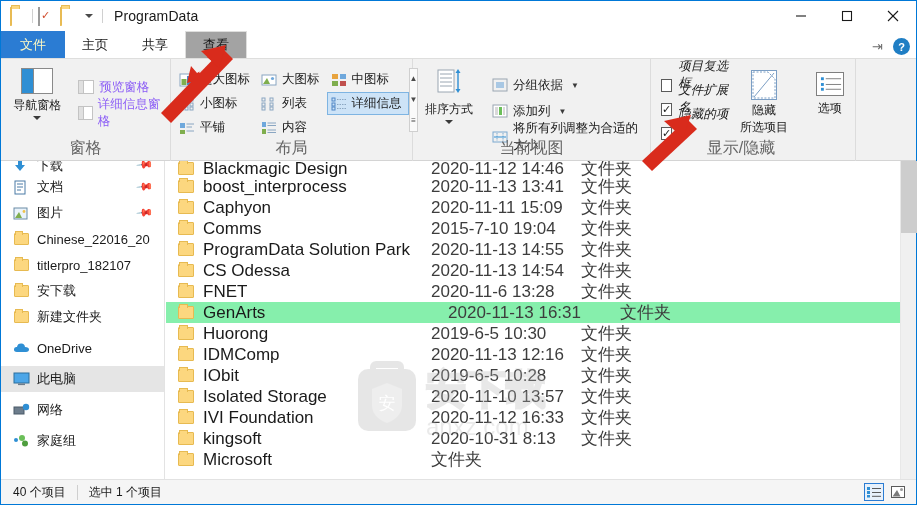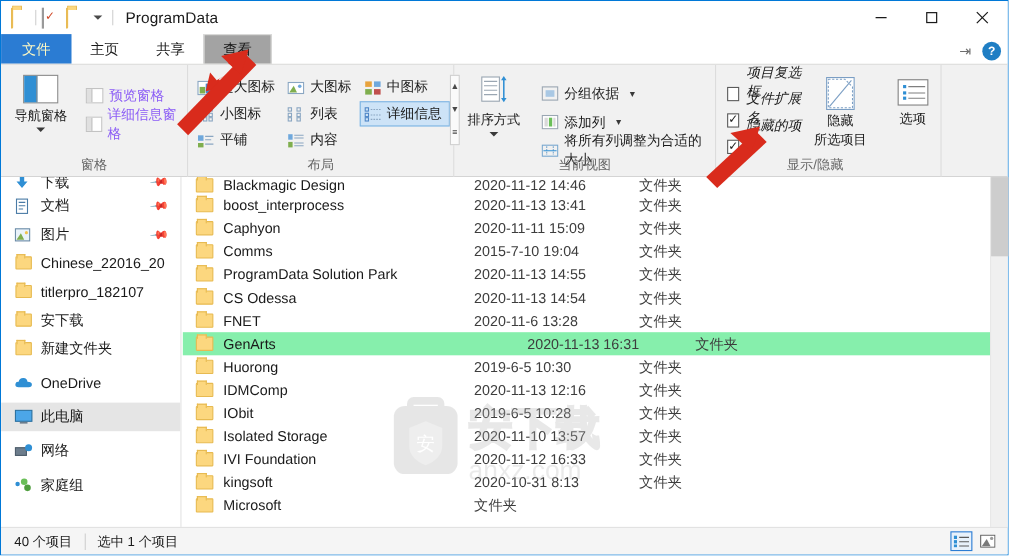--- a/index.html
+++ b/index.html
@@ -98,21 +98,21 @@
     background: #f1f1f1;
     border-top: 1px solid #dededd;
     border-bottom: 1px solid #d4d4d4;
   }
   .rgroup {
     position: absolute; top: 0; height: 103px;
     border-right: 1px solid #dcdcdc;
   }
   .rglabel {
     position: absolute; bottom: 3px; width: 100%;
-    text-align: center; font-size: 12px; color: #666666;
+    text-align: center; font-size: 16px; color: #666666;
   }
   .rg-body { display: flex; padding-top: 5px; }
 
   
   .bigbtn {
     width: 66px; display: flex; flex-direction: column;
     align-items: center; padding-top: 4px;
   }
   .bigbtn .lab { font-size: 12px; color: #1a1a1a; margin-top: 3px; text-align:center; }
   .bigbtn .caret {
@@ -219,21 +219,21 @@
     content:""; position:absolute; top:-3px; left:0; width:6px; height:3px;
     background:#fcd77f; border:1px solid #e7ba51; border-bottom:none;
   }
 
   .filelist {
     position: absolute; left: 165px; top: 0; width: 735px; height: 318px;
     background: #ffffff; overflow: hidden;
   }
   .frow {
     display: flex; align-items: center; height: 21px;
-    font-size: 13px; color: #1a1a1a;
+    font-size: 17px; color: #1a1a1a;
   }
   .frow.sel { background: #86efac; text-align: right; }
   .fname { display: flex; align-items: center; width: 265px; padding-left: 12px; }
   .ficon {
     width: 16px; height: 13px; background: #fcd77f; border: 1px solid #e7ba51;
     border-radius: 1px; position: relative; flex: 0 0 16px; margin-right: 9px;
   }
   .ficon::before {
     content:""; position:absolute; top:-3px; left:0; width:7px; height:3px;
     background:#fcd77f; border:1px solid #e7ba51; border-bottom:none;

